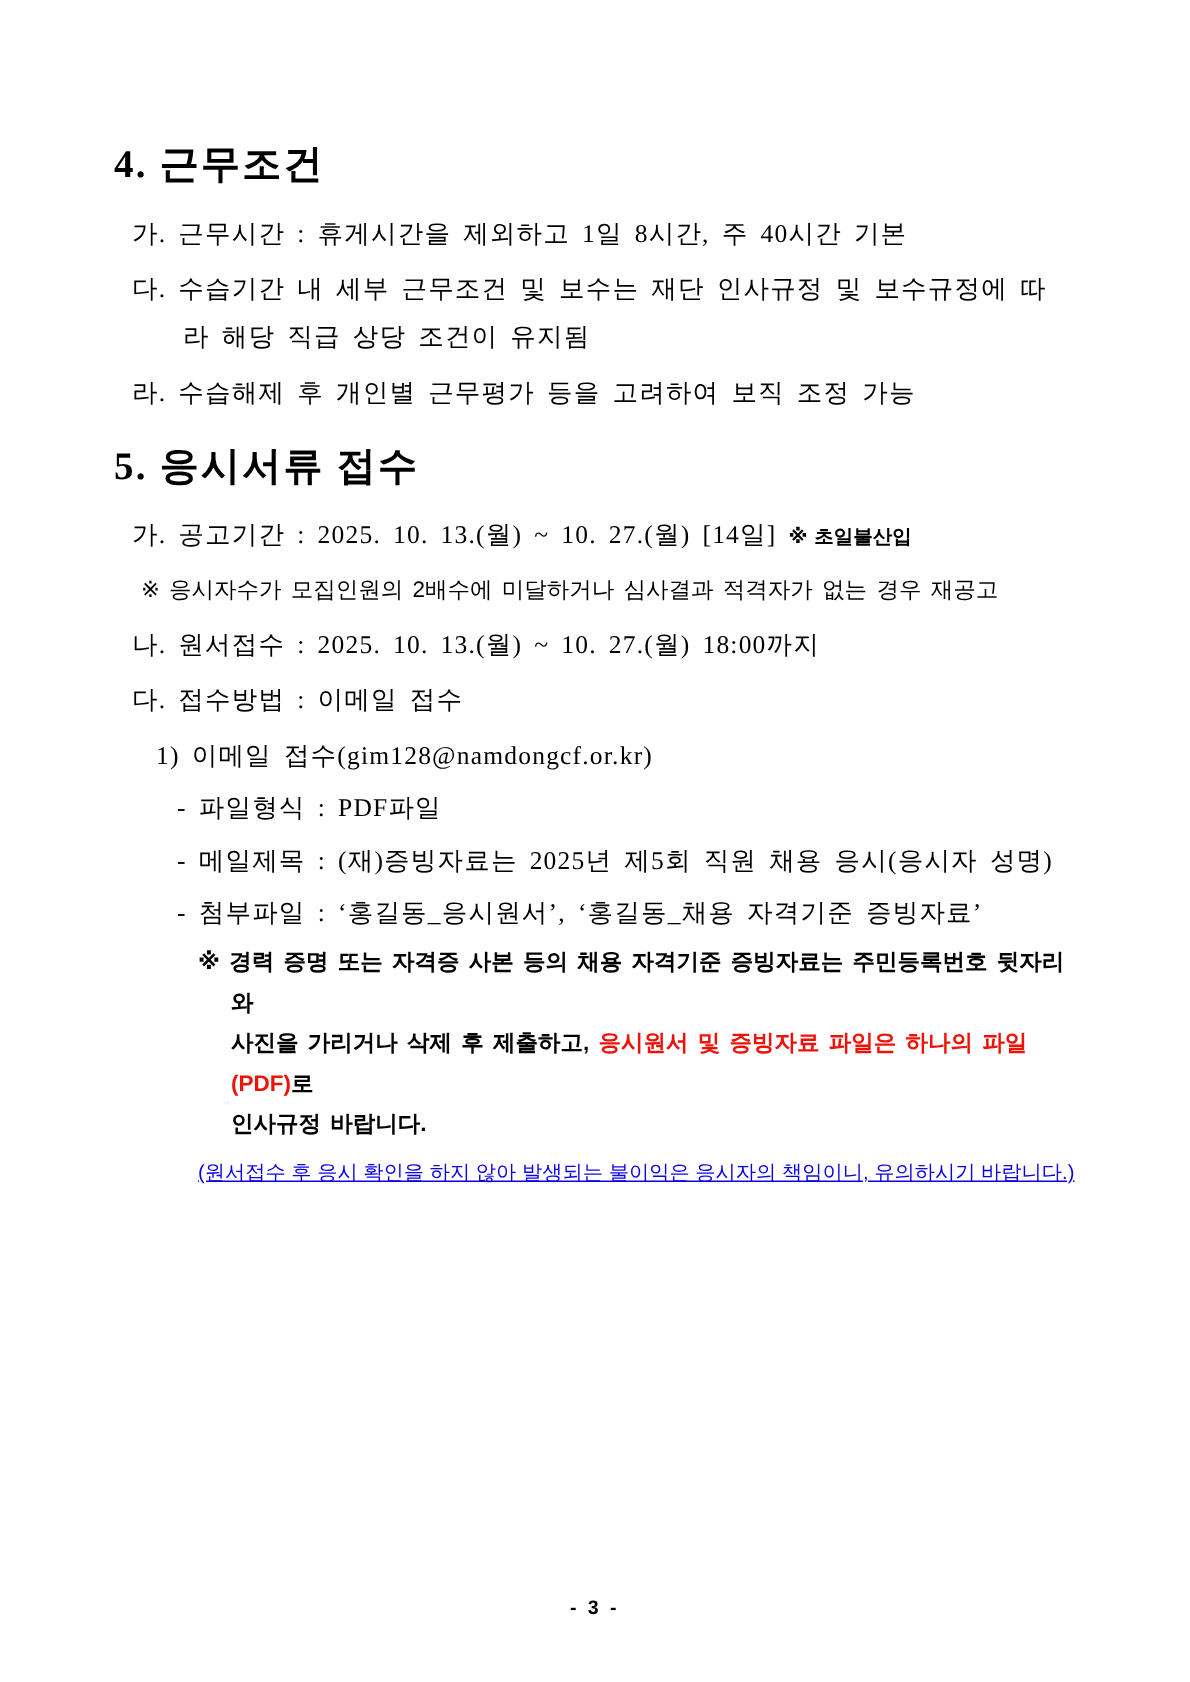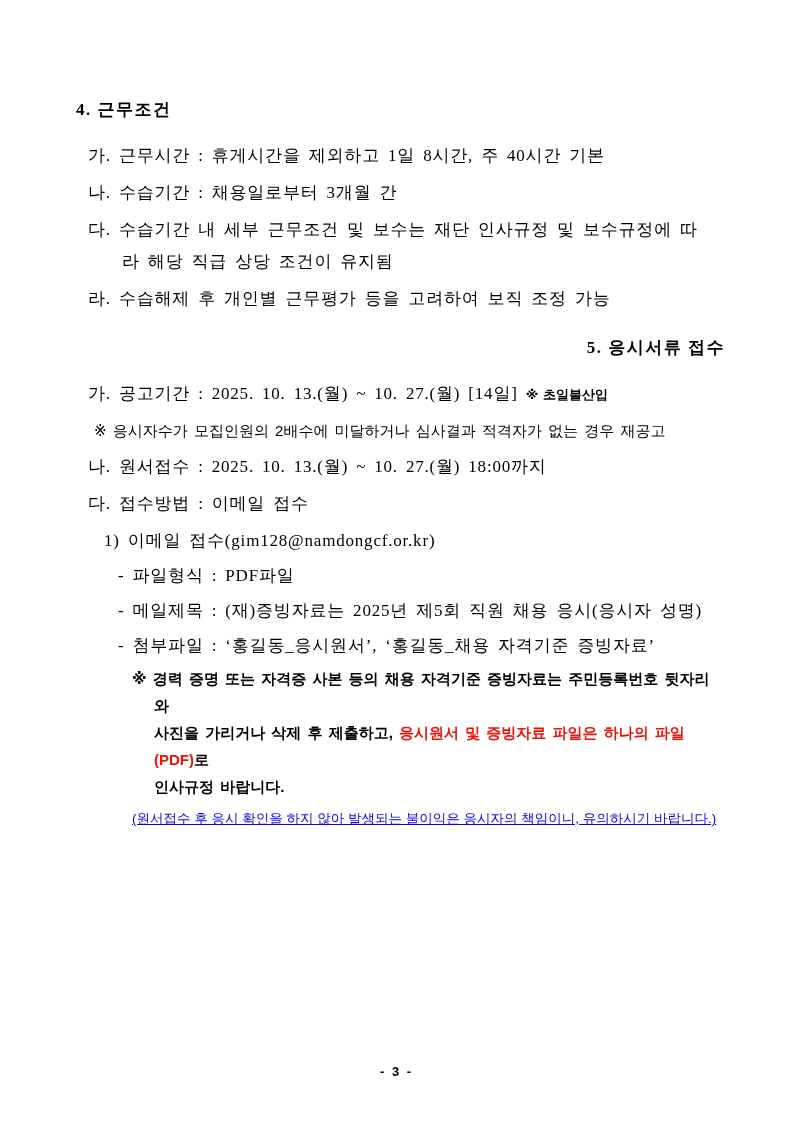--- a/index.html
+++ b/index.html
@@ -14,26 +14,26 @@
   }
   .content {
     position: absolute;
     top: 97px;
     left: 76px;
     right: 68px;
   }
   h2.sec-title {
     font-family: "Liberation Serif", "DejaVu Serif", serif;
     font-weight: 900;
-    font-size: 17px;
+    font-size: 26px;
     line-height: 26px;
     letter-spacing: 1.5px;
     margin: 0 0 17px 0;
   }
-  h2.sec5 { margin-top: 20px; text-align: right; }
+  h2.sec5 { margin-top: 20px; }
   p { margin: 2px; }
   .item {
     font-size: 17px;
     line-height: 32px;
     letter-spacing: 0.8px;
     word-spacing: 3px;
     margin-bottom: 5px;
     padding-left: 10px;
   }
   .nowrap { white-space: nowrap; }
@@ -97,21 +97,20 @@
 </style>
 </head>
 <body>
 
 <div class="page">
   <div class="content">
 
     <h2 class="sec-title">4. 근무조건</h2>
 
     <p class="item nowrap">가. 근무시간 : 휴게시간을 제외하고 1일 8시간, 주 40시간 기본</p>
-    <p class="item nowrap">나. 수습기간 : 채용일로부터 3개월 간</p>
     <p class="item wrap2">다. 수습기간 내 세부 근무조건 및 보수는 재단 인사규정 및 보수규정에 따라 해당 직급 상당 조건이 유지됨</p>
     <p class="item nowrap">라. 수습해제 후 개인별 근무평가 등을 고려하여 보직 조정 가능</p>
 
     <h2 class="sec-title sec5">5. 응시서류 접수</h2>
 
     <p class="item nowrap"><span>가. 공고기간 : 2025. 10. 13.(월) ~ 10. 27.(월) [14일]</span><span class="suffix">※ 초일불산입</span></p>
 
     <p class="gnote nowrap">※ 응시자수가 모집인원의 2배수에 미달하거나 심사결과 적격자가 없는 경우 재공고</p>
 
     <p class="item nowrap">나. 원서접수 : 2025. 10. 13.(월) ~ 10. 27.(월) 18:00까지</p>

